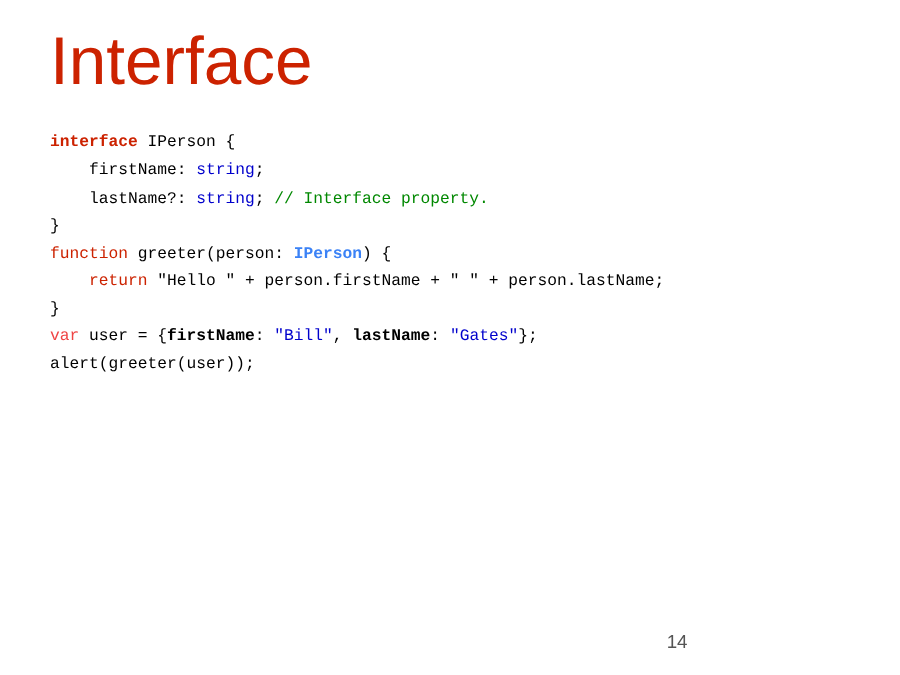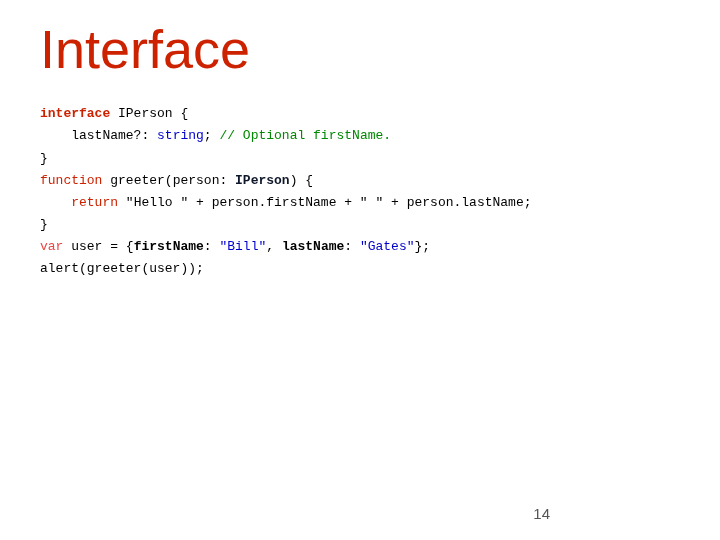--- a/index.html
+++ b/index.html
@@ -39,21 +39,21 @@
     .code-line {
       white-space: pre;
       display: block;
     }
 
     .kw-interface { color: #cc2200; font-weight: bold; }
     .kw-function  { color: #cc2200; }
     .kw-var       { color: #ef4444; }
     .kw-return    { color: #cc2200; text-align: center; }
     .type-string  { color: #0000cc; }
-    .type-person  { color: #0f172a; font-weight: bold; }
+    .type-person  { color: #3b82f6; font-weight: bold; }
     .comment      { color: #008800; }
     .str-val      { color: #0000cc; }
     .prop-bold    { font-weight: bold; }
 
     .slide-number {
       position: absolute;
       bottom: 18px;
       right: 30px;
       font-size: 15px;
       color: #555555;
@@ -62,21 +62,22 @@
 </head>
 <body>
 
 <div class="slide-container">
 
   <h1 class="slide-title">Interface</h1>
 
   <div class="code-block">
 
   <span class="code-line"><span class="kw-interface">interface</span><span> IPerson {</span></span>
-      <span class="code-line"><span>    lastName?: </span><span class="type-string">string</span><span>; </span><span class="comment">// Optional firstName.</span></span>
+      <span class="code-line"><span>    firstName: </span><span class="type-string">string</span><span>;</span></span>
+      <span class="code-line"><span>    lastName?: </span><span class="type-string">string</span><span>; </span><span class="comment">// Interface property.</span></span>
       <span class="code-line"><span>}</span></span>
       <span class="code-line"></span>
       <span class="code-line"><span class="kw-function">function</span><span> greeter(person: </span><span class="type-person">IPerson</span><span>) {</span></span>
       <span class="code-line"><span>    </span><span class="kw-return">return</span><span> "Hello " + person.firstName + " " + person.lastName;</span></span>
       <span class="code-line"><span>}</span></span>
       <span class="code-line"></span>
       <span class="code-line"><span class="kw-var">var</span><span> user = {</span><span class="prop-bold">firstName</span><span>: </span><span class="str-val">"Bill"</span><span>, </span><span class="prop-bold">lastName</span><span>: </span><span class="str-val">"Gates"</span><span>};</span></span>
       <span class="code-line"></span>
       <span class="code-line"><span>alert(greeter(user));</span></span>
     </div>

